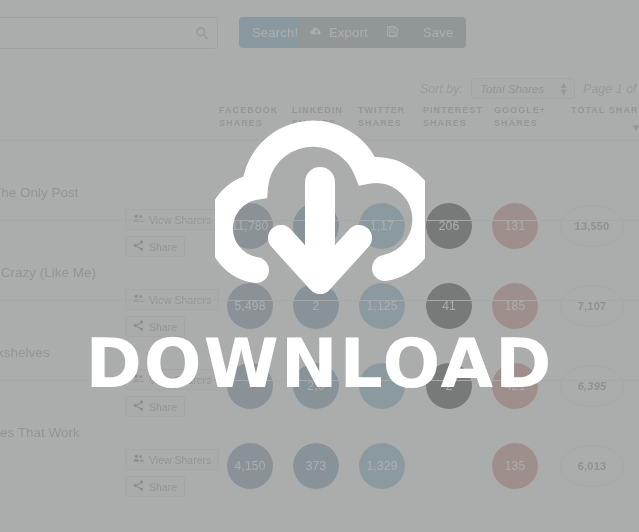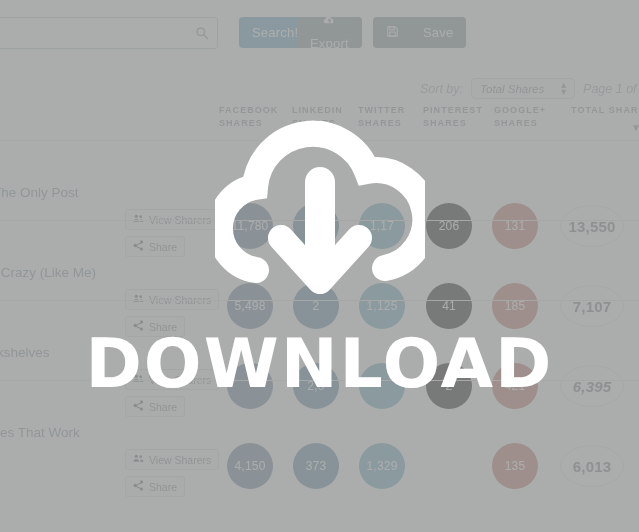--- a/index.html
+++ b/index.html
@@ -70,21 +70,21 @@
     font-size: 13px;
     letter-spacing: .2px;
     display: flex;
     align-items: center;
     justify-content: center;
     gap: 6px;
     cursor: pointer;
     padding: 0 13px;
   }
   .btn-search { left: 249px; background: #5b9bc4; }
-  .btn-export { left: 307px; background: #7d8c96; flex-direction: column; }
+  .btn-export { left: 307px; background: #7d8c96; }
   .btn-save   { left: 383px; background: #7d8c96; gap: 24px; }
 
   .btn svg { width: 13px; height: 13px; flex: 0 0 auto; }
 
   
   .sort-row {
     position: absolute;
     top: 78px;
     right: -8px;
     display: flex;
@@ -205,21 +205,21 @@
   .b-gp   { background: #bc6a5f; }
   .b-total {
     background: #fbfcfc;
     border: 1px solid #dfe3e5;
     color: #6e767c;
     width: 64px;
     height: 42px;
     border-radius: 50%;
     top: 64px;
     font-weight: bold;
-    font-size: 15px;
+    font-size: 11px;
   }
 
   
   #dim {
     position: absolute;
     inset: 0;
     background: rgba(150,153,151,0.80);
     z-index: 10;
   }
 

